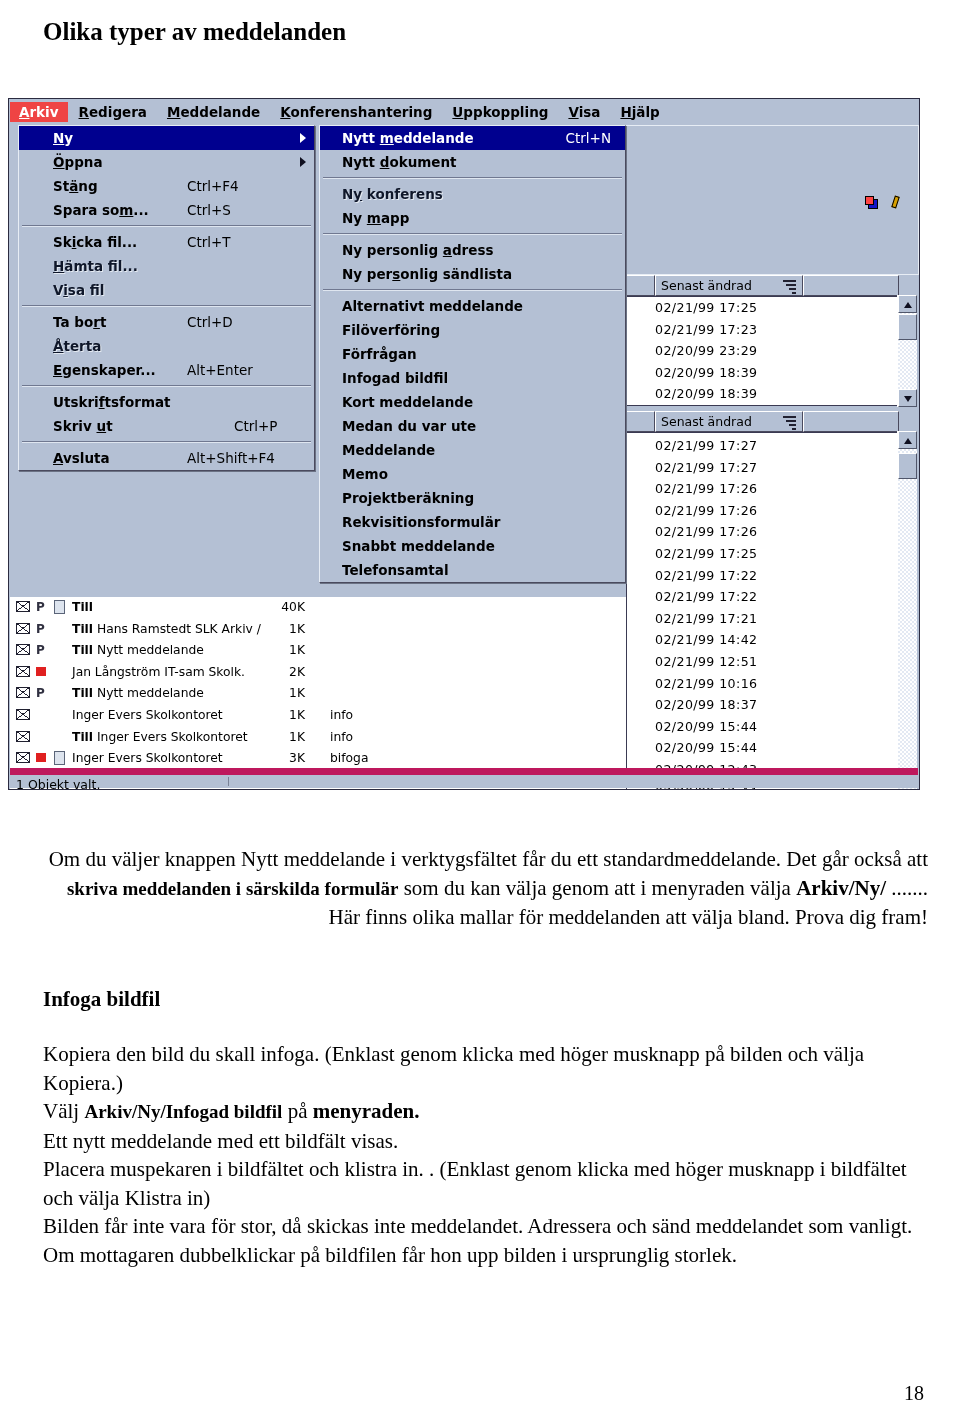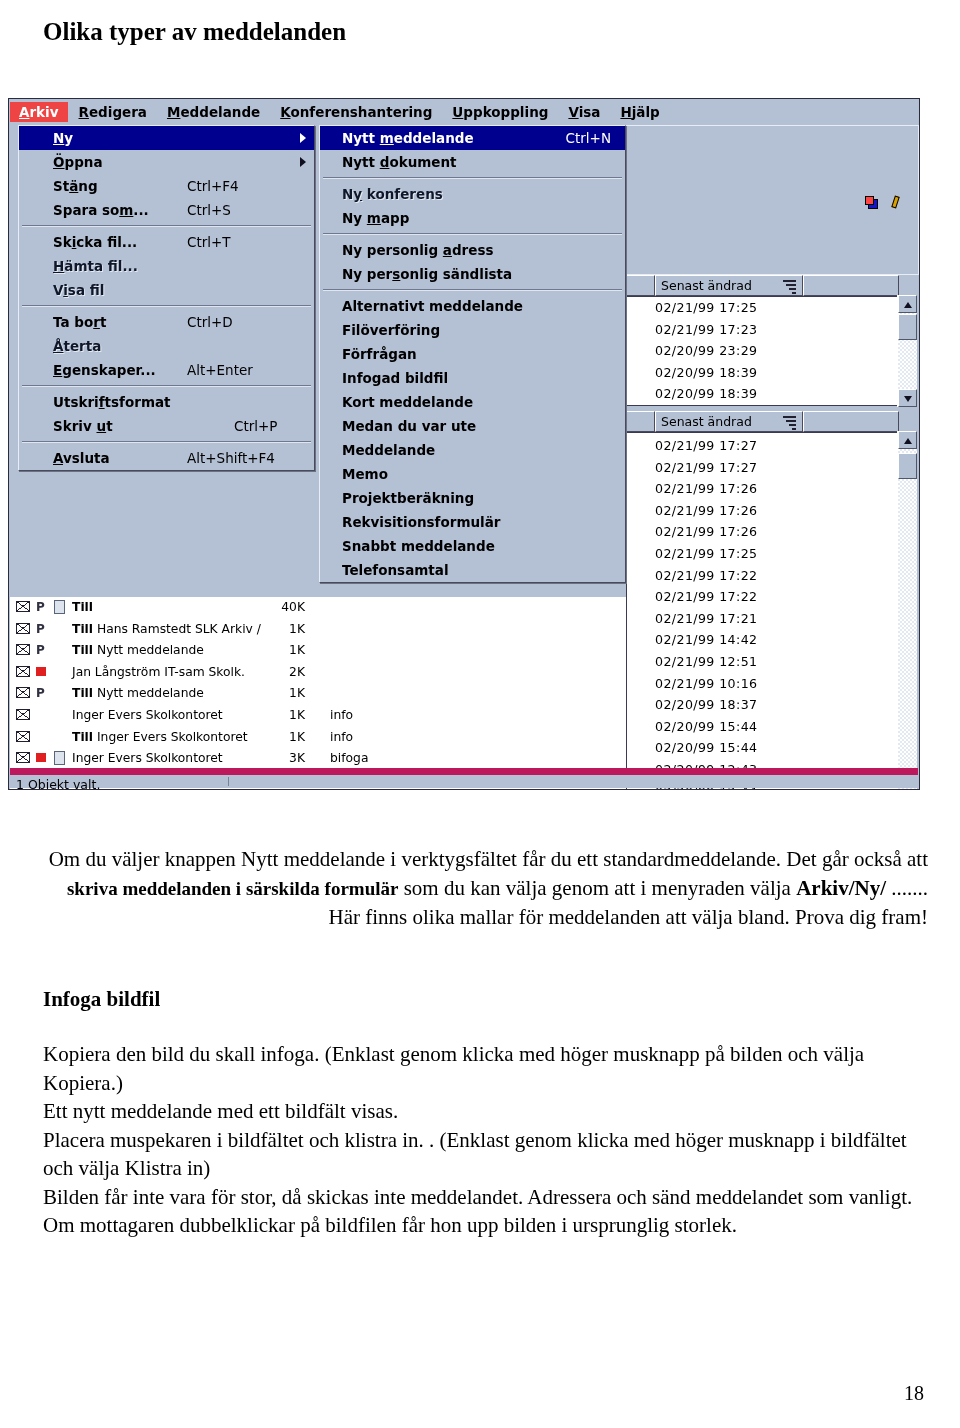--- a/index.html
+++ b/index.html
@@ -501,20 +501,21 @@
   </div>
 
   <div class="body-text" id="p1">
     <span>Om du väljer knappen Nytt meddelande i verktygsfältet får du ett standardmeddelande. Det går också att </span><b class="cond">skriva meddelanden i särskilda formulär</b><span> som du kan välja genom att i menyraden välja </span><b>Arkiv/Ny/</b><span> .......   Här finns olika mallar för meddelanden att välja bland. Prova dig fram!</span>
   </div>
 
   <div class="body-text" id="h2">Infoga bildfil</div>
 
   <div class="body-text" id="p2">
     <div>Kopiera den bild du skall infoga. (Enklast genom klicka med höger musknapp på bilden och välja Kopiera.)</div>
+    <div><span>Välj </span><b class="cond">Arkiv/Ny/Infogad bildfil</b><span> på </span><b>menyraden.</b></div>
     <div>Ett nytt meddelande med ett bildfält visas.</div>
     <div>Placera muspekaren i bildfältet och klistra in. . (Enklast genom klicka med höger musknapp i bildfältet och välja Klistra in)</div>
     <div>Bilden får inte vara för stor, då skickas inte meddelandet. Adressera och sänd meddelandet som vanligt.</div>
     <div>Om mottagaren dubbelklickar på bildfilen får hon upp bilden i ursprunglig storlek.</div>
   </div>
 
   <div class="pageno">18</div>
 </div>
 
 </body></html>

